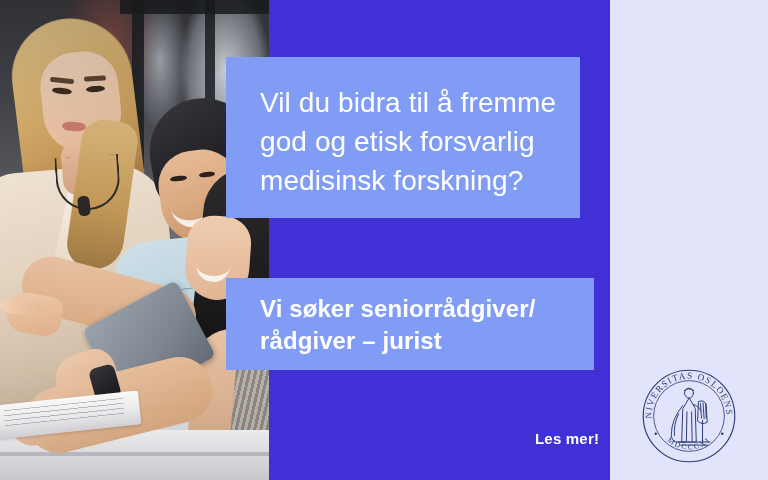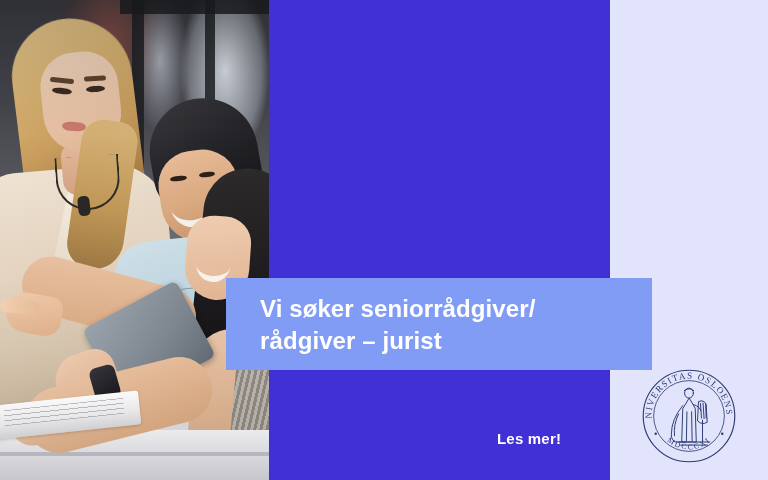--- a/index.html
+++ b/index.html
@@ -318,37 +318,37 @@
     font-size: 28px;
     font-weight: 400;
     line-height: 1.39;
     letter-spacing: 0.1px;
     white-space: pre-line;
   }
 
   .job-box {
     position: absolute;
     left: 226px; top: 278px;
-    width: 426px; height: 92px;
+    width: 368px; height: 92px;
     background: #819CF5;
   }
   .job-title {
     margin: 0;
     padding: 15px 0 0 34px;
     color: #ffffff;
     font-size: 24px;
     font-weight: 700;
     line-height: 1.32;
     letter-spacing: 0.1px;
     white-space: pre-line;
   }
 
   .cta {
     position: absolute;
-    left: 497px; top: 430px;
+    left: 535px; top: 430px;
     color: #ffffff;
     font-size: 15px;
     font-weight: 700;
     letter-spacing: .2px;
   }
 
   
   .rek-logo {
     position: absolute;
     left: 650px; top: 27px;
@@ -432,20 +432,25 @@
     <div class="p-papers"></div>
     <div class="p-paper-lines"></div>
 
     <div class="photo-grain"></div>
   </div>
 
   <div class="purple-panel"></div>
 
   <div class="right-panel"></div>
 
+  <div class="headline-box">
+    <p class="headline">Vil du bidra til å fremme
+god og etisk forsvarlig
+medisinsk forskning?</p>
+  </div>
 
   <div class="job-box">
     <p class="job-title">Vi søker seniorrådgiver/
 rådgiver – jurist</p>
   </div>
 
   <div class="cta">Les mer!</div>
 
 
   <svg class="uio-seal" viewBox="0 0 200 200">

